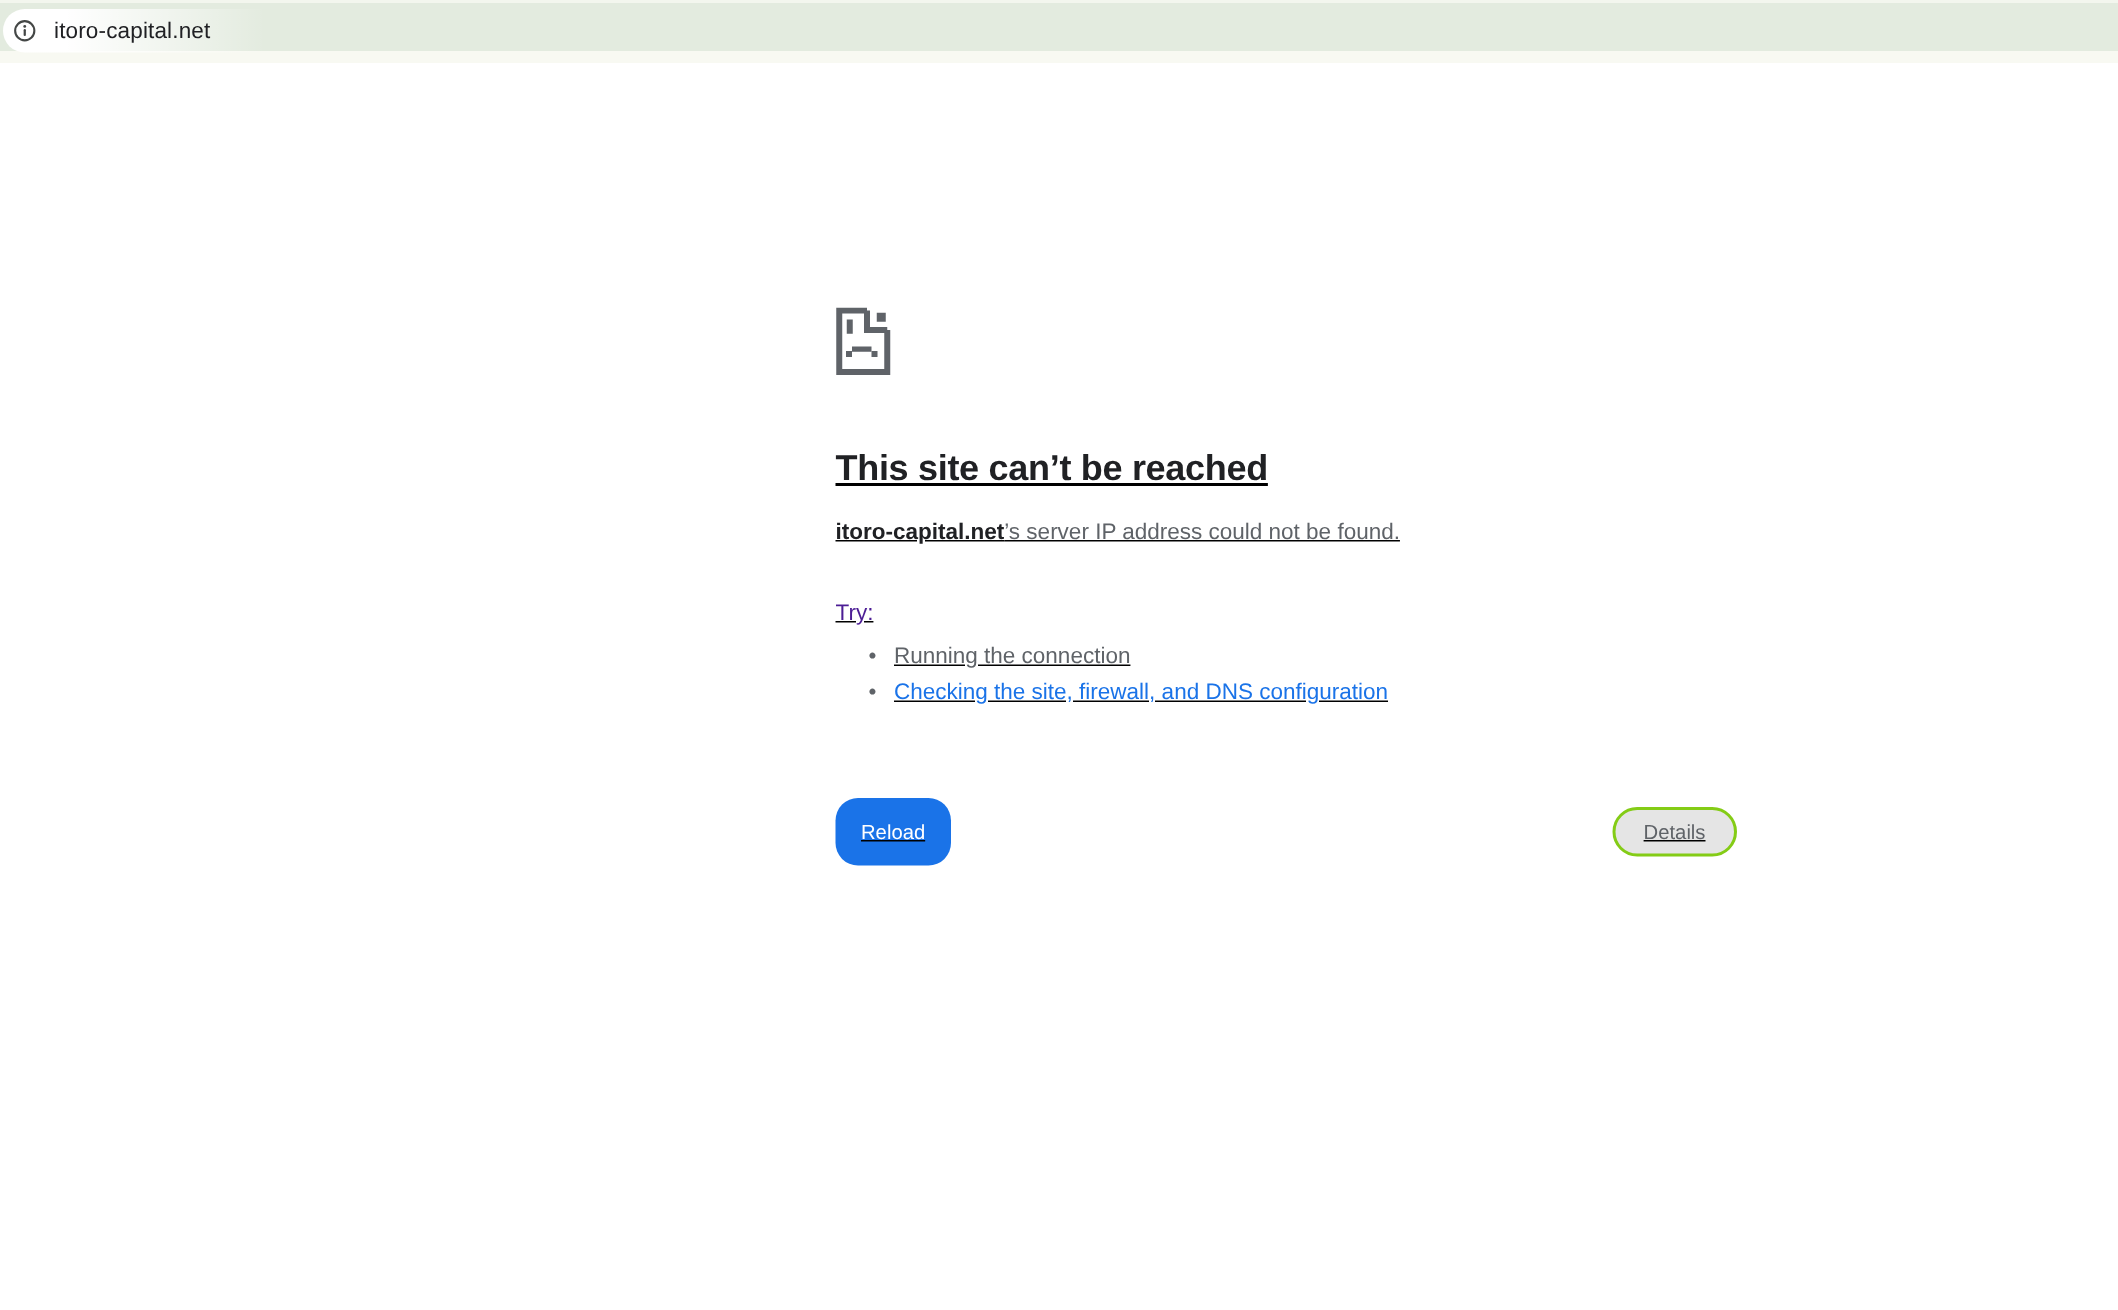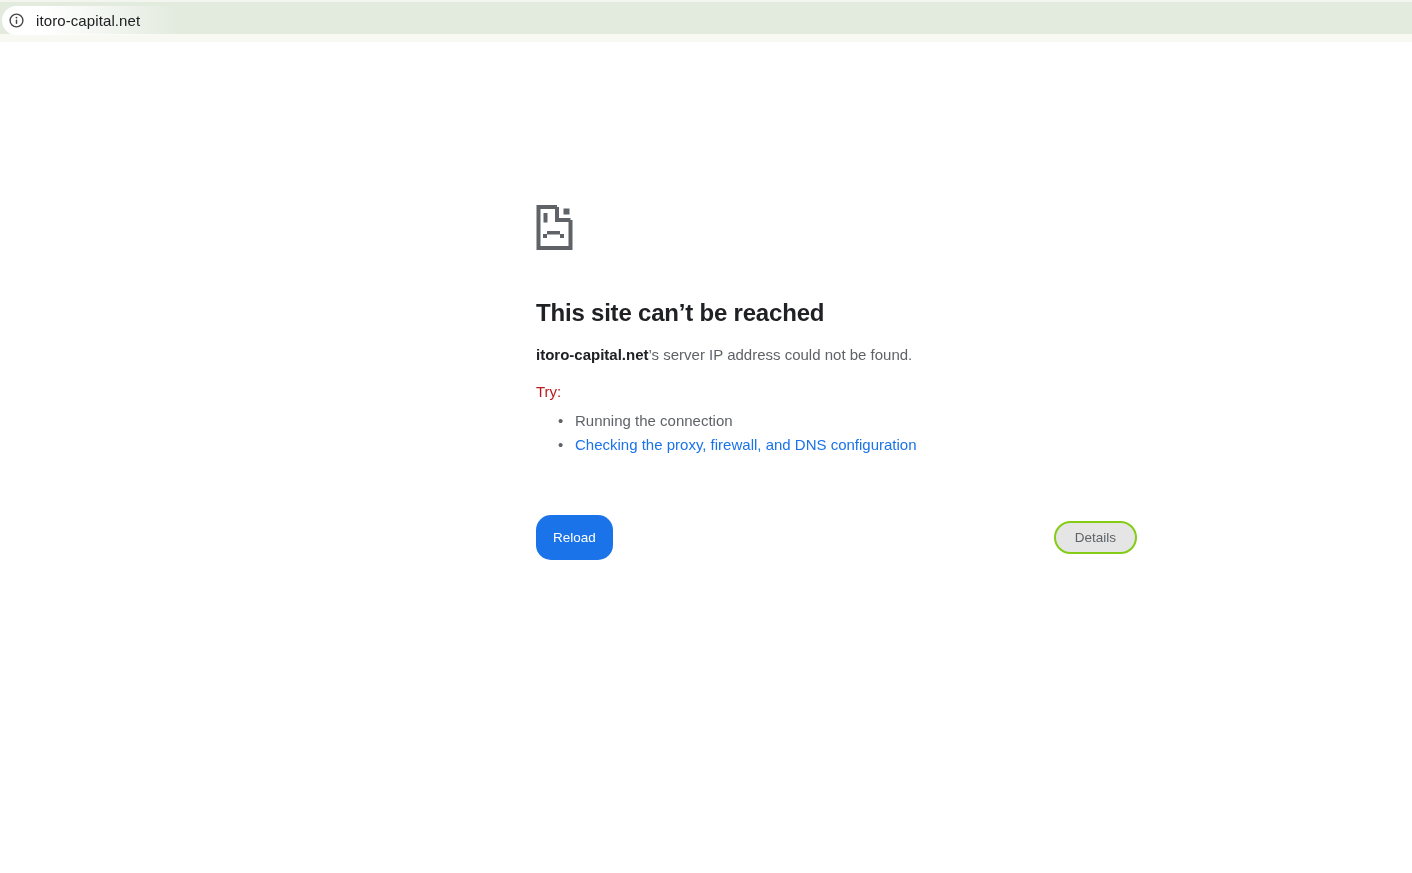--- a/index.html
+++ b/index.html
@@ -15,27 +15,27 @@
   .omnibox {
     position:absolute; left:2px; top:4px; height:29px; width:200px;
     border-radius:15px; display:flex; align-items:center;
     background:linear-gradient(90deg,#ffffff 0px,#ffffff 42px,rgba(255,255,255,0) 175px);
     cursor:text;
   }
   .info-circle { width:29px; height:29px; display:flex; align-items:center; justify-content:center; cursor:pointer; }
   .omnibox .url { margin-left:5px; font-size:15px; color:#202124; white-space:nowrap; letter-spacing:0.1px; }
 
   
-  .error-main { position:absolute; left:536px; top:205px; width:601px; }
+  .error-main { position:absolute; left:557px; top:205px; width:601px;text-decoration:underline; }
   .sad-icon { width:37px; height:45px; }
   h1.err-title { margin-top:48px; font-size:24px; line-height:30px; font-weight:600;
                  color:#202124; letter-spacing:-0.2px; }
   p.subtitle { margin-top:17px; font-size:15px; line-height:20px; color:#5f6368; }
   p.subtitle .host { font-weight:bold; color:#202124; }
-  p.try { margin-top:17px; font-size:15px; line-height:20px; color:#b91c1c; }
+  p.try { margin-top:34px; font-size:15px; line-height:20px; color:#4c1d95; }
   ul.suggestions { margin-top:7px; padding-left:39px; list-style:none; }
   ul.suggestions li { position:relative; font-size:15px; line-height:24px; color:#5f6368; }
   ul.suggestions li::before {
     content:"•"; position:absolute; left:-17px; top:0;
     color:#5f6368; font-size:15px;
   }
   a.link { color:#1a73e8; text-decoration:none; cursor:pointer; }
   .err-code { margin-top:11px; font-size:11.5px; line-height:14px; color:#80868b; letter-spacing:0.2px; }
   .buttons { margin-top:58px; display:flex; justify-content:space-between; align-items:center; width:601px; }
   button { font-family:"Liberation Sans","DejaVu Sans",sans-serif; cursor:pointer; }
@@ -88,21 +88,21 @@
 
   <p class="subtitle"><span class="host">itoro-capital.net</span><span>’s server IP address could not be found.</span></p>
 
   <p class="try">Try:</p>
 
   <ul class="suggestions">
     <li>
       <span>Running the connection</span>
     </li>
     <li>
-      <a class="link">Checking the proxy, firewall, and DNS configuration</a>
+      <a class="link">Checking the site, firewall, and DNS configuration</a>
     </li>
   </ul>
 
 
   <div class="buttons">
     <button class="reload">Reload</button>
     <button class="details">Details</button>
   </div>
 
 </main>

